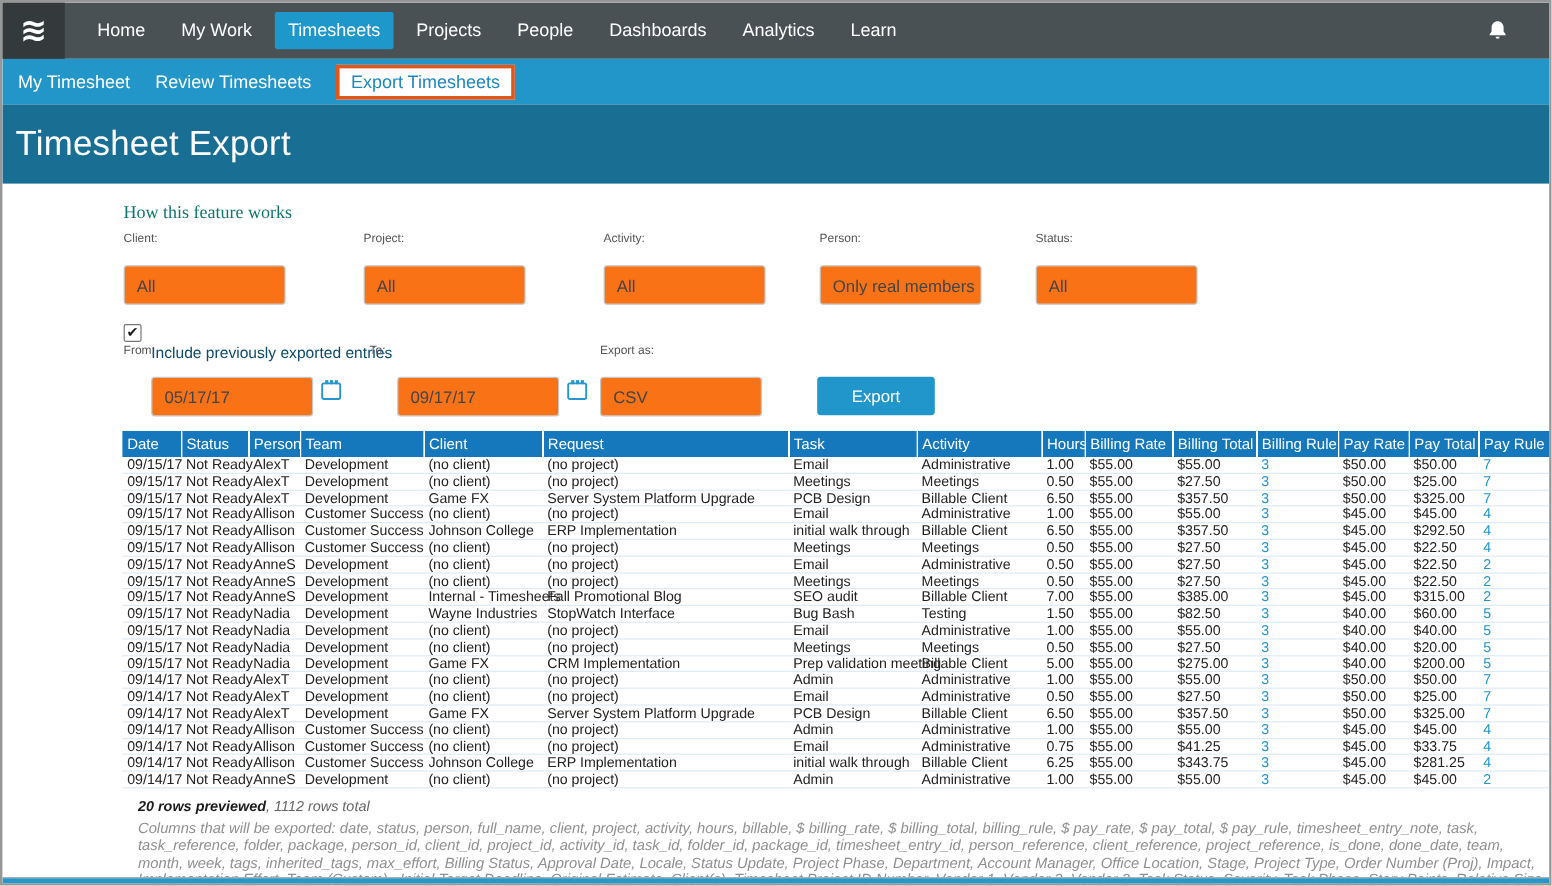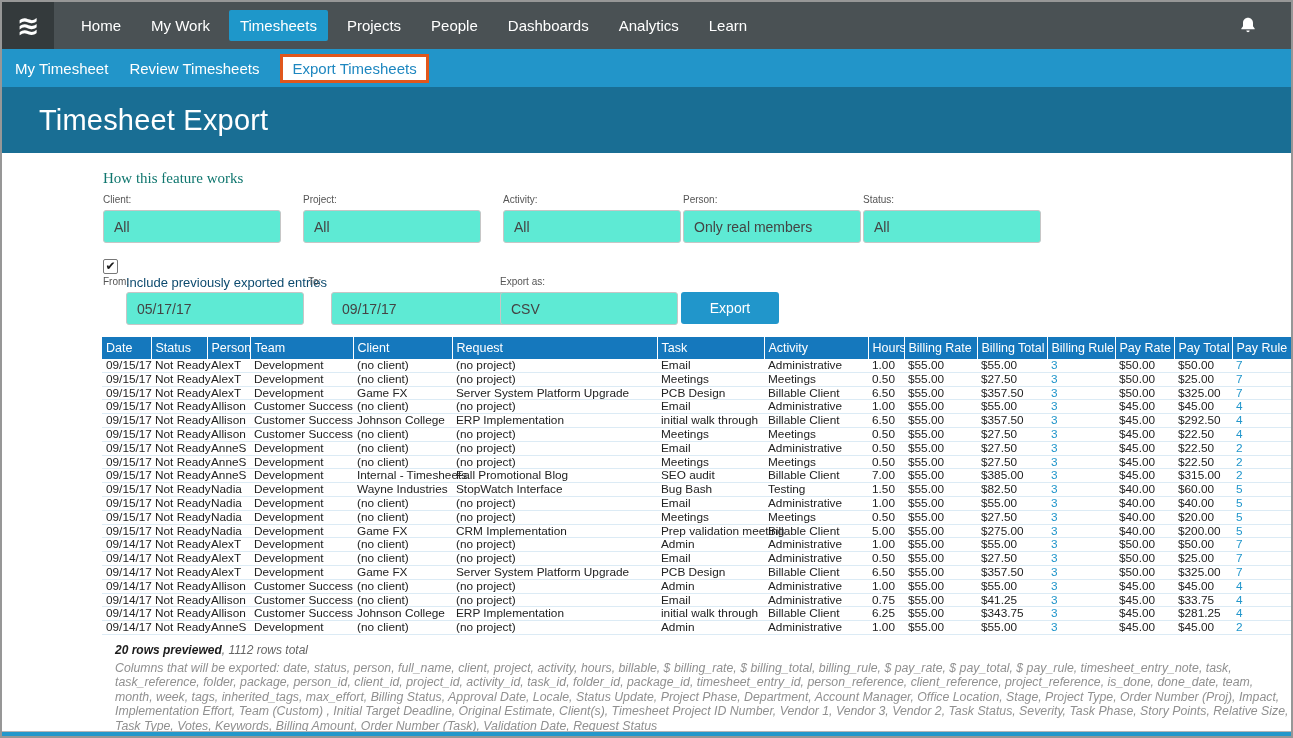--- a/index.html
+++ b/index.html
@@ -19,32 +19,32 @@
 
   
   .subnav { height:38px; background:#2295C9; display:flex; align-items:center;
             padding-left:13px; }
   .subnav-item { color:#fff; font-size:15px; margin-right:21px; cursor:pointer; white-space:nowrap; }
   .subnav-item.highlighted { background:#fff; color:#1E87C0; border:3px solid #E0571C;
             padding:3px 9px; margin-right:14px; }
 
   
   .band { height:66px; background:#196E94; color:#fff; display:flex; align-items:center;
-          padding-left:37px; }
+          padding-left:11px; }
   .band h1 { font-size:29px; font-weight:400; letter-spacing:.2px; }
 
   
   main { padding:16px 0 0 101px; }
   .help-link { display:inline-block; color:#0f766e; font-size:15px; cursor:pointer;font-family:Liberation Serif, serif; }
 
   .filters { display:flex; margin-top:7px; }
   .field label { display:block; font-size:10px; color:#555; margin-bottom:5px; }
-  .field input { height:33px; width:178px; border:1px solid #C6C6C6; border-radius:3px;
+  .field input { height:33px; width:135px; border:1px solid #C6C6C6; border-radius:3px;
                  font-size:14px; color:#444; padding-left:10px;
-                 font-family:"Liberation Sans",sans-serif; outline:none; background:#5eead4; }
+                 font-family:"Liberation Sans",sans-serif; outline:none; background:#f97316;margin-top:11px; }
   .opt-row { margin-top:15px; display:flex; align-items:center; height:16px; }
   .checkbox { width:15px; height:15px; border:1px solid #777; border-radius:2px; background:#fff;
               display:flex; align-items:center; justify-content:center; cursor:pointer;
               font-size:12px; color:#1a1a1a; font-weight:bold; line-height:1; }
   .opt-row .opt-label { font-size:13px; color:#0c4a6e; margin-left:8px;margin-top:32px; }
 
   .range-row { margin-top:2px; display:flex; align-items:flex-end; }
   .iw { display:flex; align-items:center;padding-left:23px; }
   .cal { margin-left:6px; cursor:pointer; }
   .export-btn { width:98px; height:32px; background:#2196CB; border:none; border-radius:3px;

